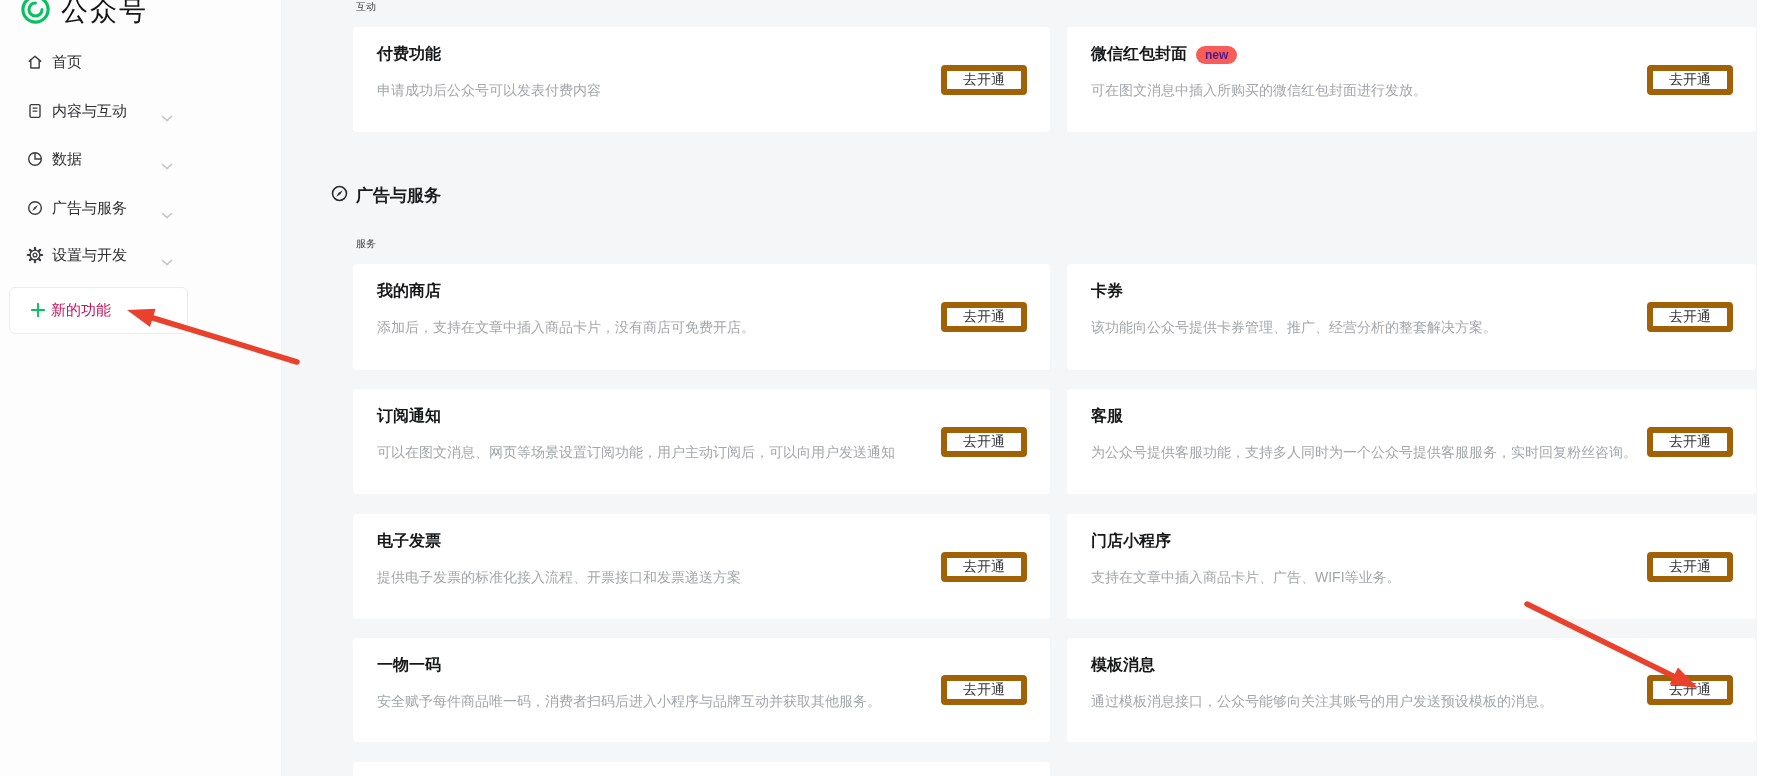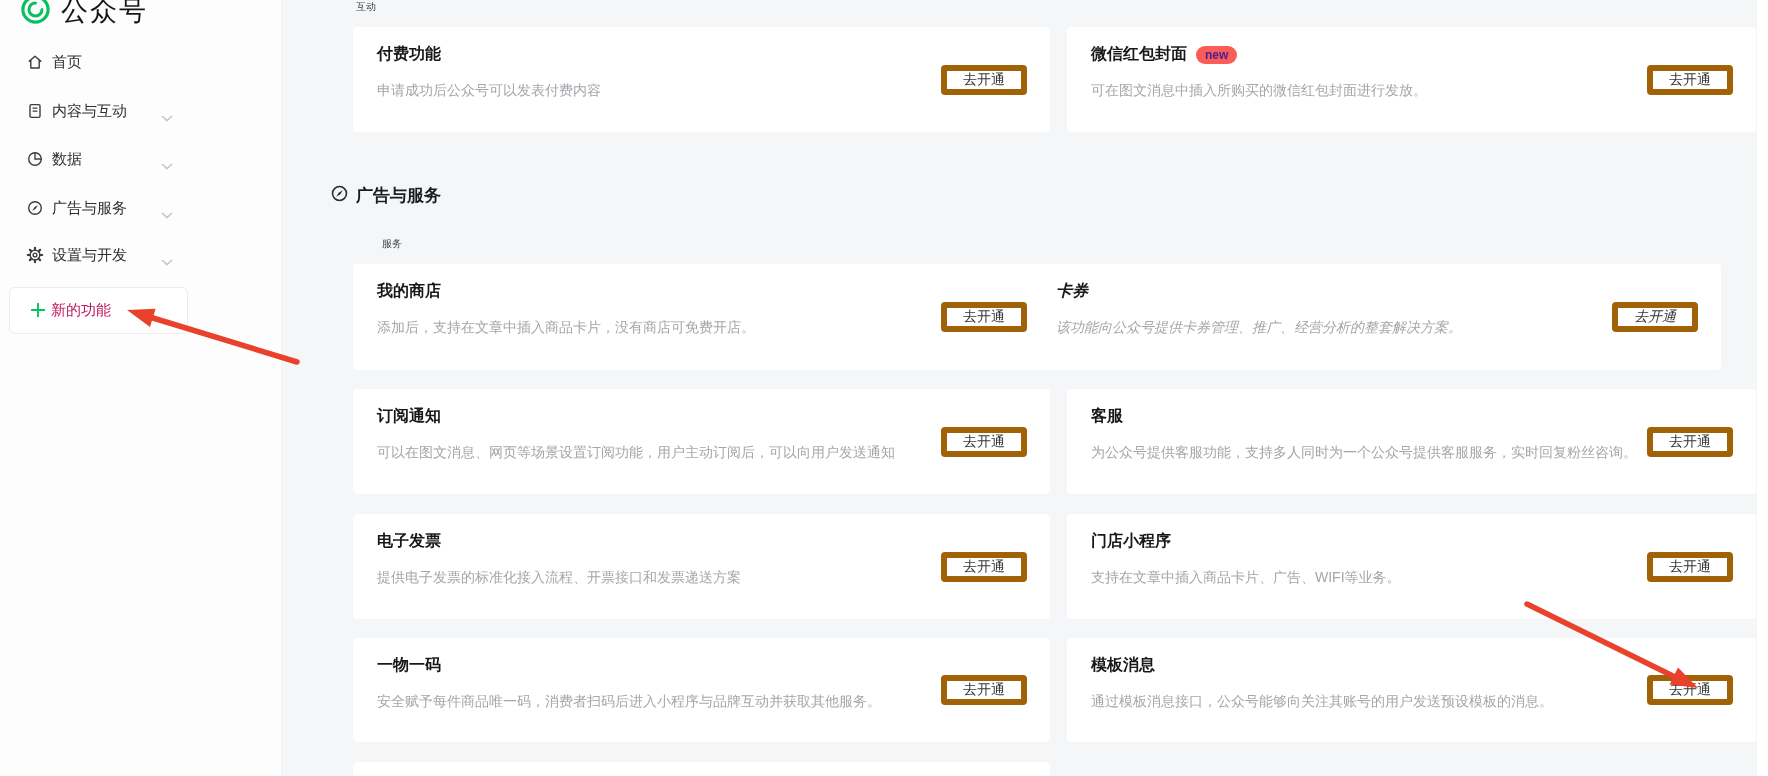--- a/index.html
+++ b/index.html
@@ -158,28 +158,28 @@
   <div class="section-header" style="left:330px;top:184px;">
     <span>
       <svg width="19" height="19" viewBox="0 0 18 18">
           <circle cx="9" cy="9" r="6.6" fill="none" stroke="#2a2b2e" stroke-width="1.5"></circle>
           <path d="M12.1 5.9 L9.8 9.8 L5.9 12.1 L8.2 8.2 Z" fill="#2a2b2e"></path>
         </svg>
     </span>
     <span class="h-text">广告与服务</span>
   </div>
 
-  <div class="group-label" style="left:356px;top:237px;margin-left:26px;">服务</div>
+  <div class="group-label" style="left:356px;top:237px;">服务</div>
 
   <div class="card" style="left:353px;top:264px;width:697px;height:106px;">
     <div class="c-title">我的商店</div>
     <div class="c-desc">添加后，支持在文章中插入商品卡片，没有商店可免费开店。</div>
     <div class="go-btn">去开通</div>
   </div>
-  <div class="card" style="left:1032px;top:264px;width:689px;height:106px;font-style:italic;">
+  <div class="card" style="left:1067px;top:264px;width:689px;height:106px;">
     <div class="c-title">卡券</div>
     <div class="c-desc">该功能向公众号提供卡券管理、推广、经营分析的整套解决方案。</div>
     <div class="go-btn">去开通</div>
   </div>
 
   <div class="card" style="left:353px;top:389px;width:697px;height:105px;">
     <div class="c-title">订阅通知</div>
     <div class="c-desc">可以在图文消息、网页等场景设置订阅功能，用户主动订阅后，可以向用户发送通知</div>
     <div class="go-btn">去开通</div>
   </div>

